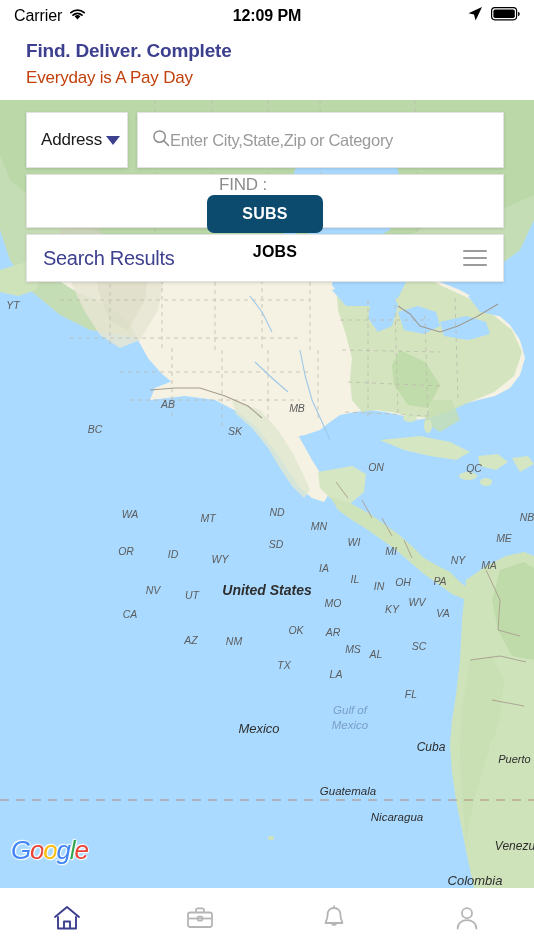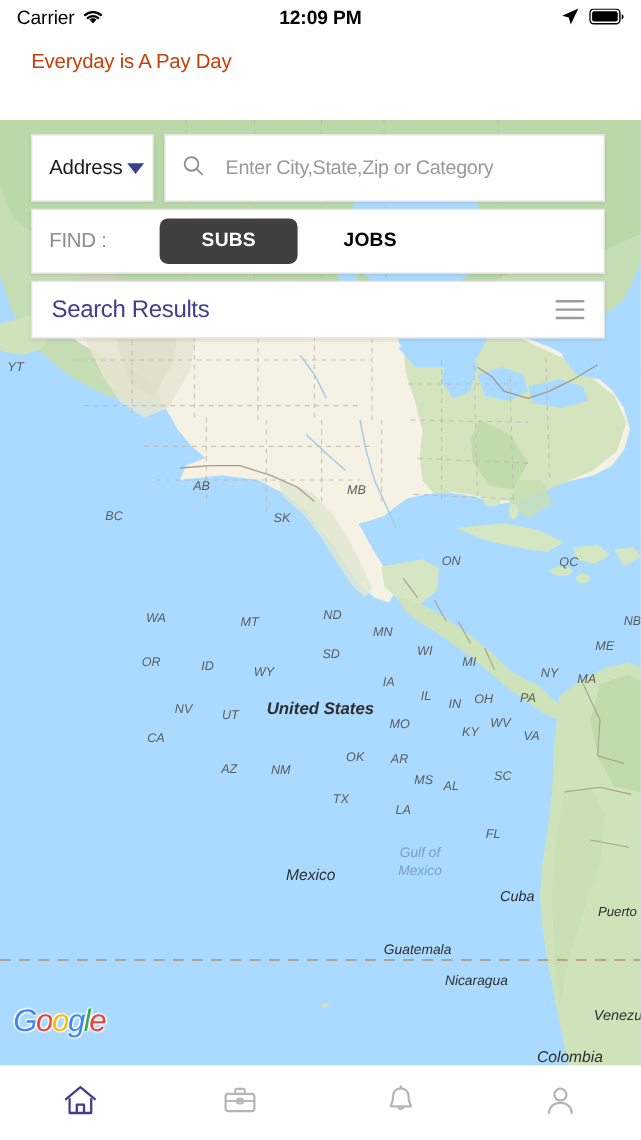--- a/index.html
+++ b/index.html
@@ -97,46 +97,47 @@
     border-top:9px solid #3d3f8f;
     margin-left:4px;
   }
   .searchbox{
     flex:1; height:56px;
     background:#fff;
     border:1px solid #e2e2e2;
     box-shadow:0 1px 3px rgba(0,0,0,.12);
     display:flex; align-items:center;
     padding:0 14px;
-    gap:18px;
+    gap:0;
   }
   .searchbox input{
     border:none; outline:none; flex:1;
     font-family:"Liberation Sans", sans-serif;
     font-size:16.5px; color:#333;
     letter-spacing:-0.3px;
     background:transparent;
   }
   .searchbox input::placeholder{ color:#9a9a9a; }
 
   .row2{
     margin-top:6px;
     height:54px;
     background:#fff;
     border:1px solid #e2e2e2;
     box-shadow:0 1px 3px rgba(0,0,0,.12);
     display:flex; align-items:center;
     padding:0 14px;
+    flex-direction:column;
   }
   .find-label{
     font-size:17px; color:#8c8c8c; letter-spacing:-0.2px;
     width:92px;
   }
   .pill{
-    background:#404040; color:#fff;
+    background:#0c4a6e; color:#fff;
     font-size:16px; font-weight:bold;
     letter-spacing:0.2px;
     padding:10px 35px;
     border-radius:7px;
     border:none; cursor:pointer;
     font-family:"Liberation Sans", sans-serif;
   }
   .plain-tab{
     background:transparent; color:#000;
     font-size:16px; font-weight:bold;
@@ -208,20 +209,21 @@
       <svg width="29" height="14" viewBox="0 0 29 14">
         <rect x="0.6" y="0.6" width="25" height="12.2" rx="3.2" ry="3.2" fill="none" stroke="#000" stroke-width="1.2"></rect>
         <rect x="2.4" y="2.4" width="21.4" height="8.6" rx="1.8" ry="1.8" fill="#000"></rect>
         <path d="M27.1 4.8 v4.4 a2.3 2.3 0 0 0 0 -4.4 Z" fill="#000"></path>
       </svg>
     </span>
   </div>
 </div>
 
 <div class="header">
+  <h1>Find. Deliver. Complete</h1>
   <h2>Everyday is A Pay Day</h2>
 </div>
 
 <div class="map">
   <svg width="534" height="788" viewBox="0 0 534 788">
     <defs>
       <clipPath id="mapclip">
           <rect x="0" y="0" width="534" height="788"></rect>
         </clipPath>
     </defs>

